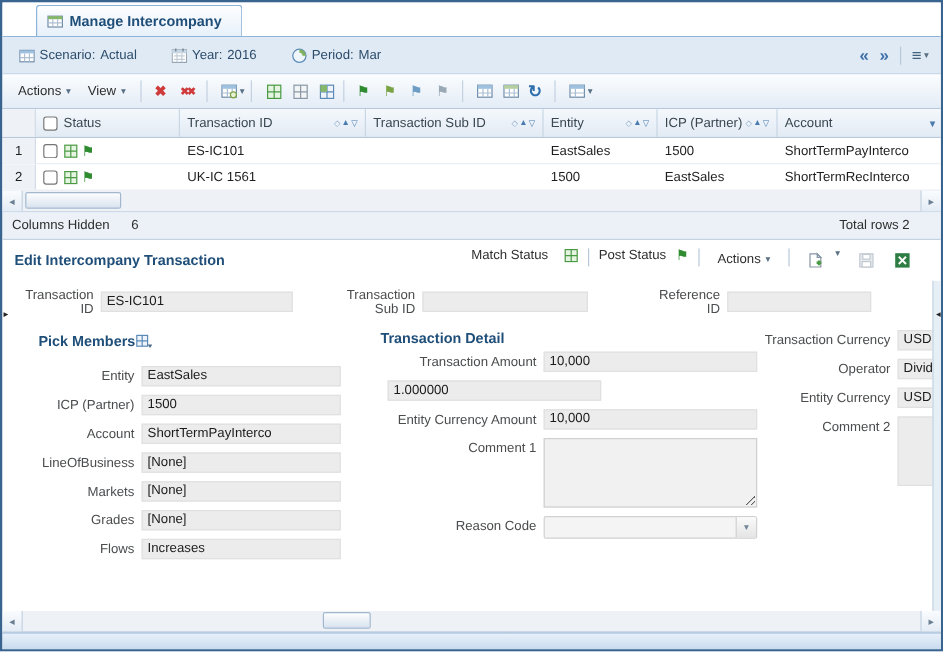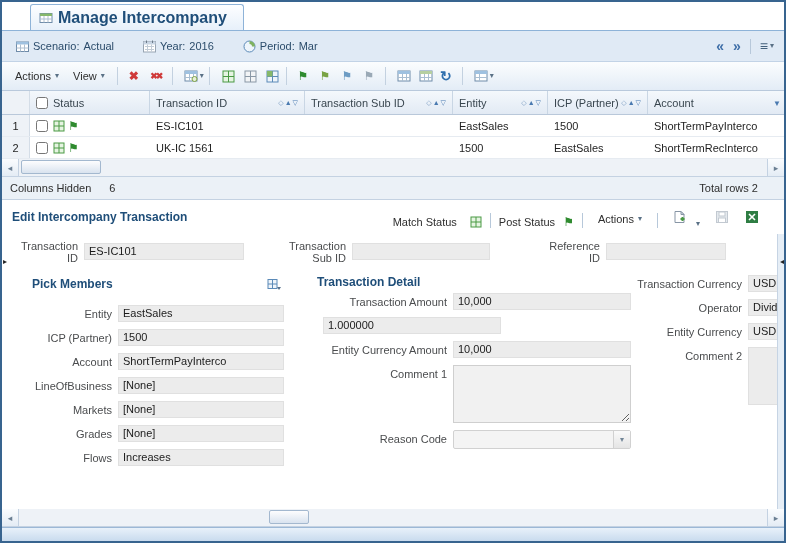--- a/index.html
+++ b/index.html
@@ -3,21 +3,21 @@
 <meta charset="utf-8">
 <style>
   * { box-sizing: border-box; margin: 0; padding: 0; }
   html,body { background:#fff; }
   body { font-family:"Liberation Sans", sans-serif; font-size:11px; color:#333; }
   .window { position:relative; width:786px; height:543px; border:2px solid #38648f; background:#fff; overflow:hidden; }
 
   
   .tabstrip { height:29px; background:#fff; border-bottom:1px solid #8eb3d8; display:flex; align-items:flex-end; padding-left:28px; }
   .tab { height:26px; display:flex; align-items:center; gap:5px; padding:0 16px 0 8px; border:1px solid #8eb3d8; border-bottom:none; border-radius:3px 3px 0 0; background:linear-gradient(#fdfeff,#e7f0fa); cursor:default; }
-  .tab-label { color:#1f4e79; font-weight:bold; font-size:16px; white-space:nowrap; }
+  .tab-label { color:#1f4e79; font-weight:bold; font-size:12px; white-space:nowrap; }
 
   
   .pov { height:31px; background:#e0eaf5; border-bottom:1px solid #c2d3e6; display:flex; align-items:center; padding:0 10px 0 14px; }
   .pov-group { display:flex; align-items:center; gap:4px; margin-right:29px; cursor:pointer; }
   .pov-label, .pov-value { color:#2b4c6b; white-space:nowrap; }
   .pov-right { margin-left:auto; display:flex; align-items:center; gap:9px; }
   .navchev { color:#3f6fa8; font-weight:bold; font-size:14px; line-height:14px; cursor:pointer; }
   .menuicon { display:flex; align-items:center; gap:2px; color:#44617c; font-size:14px; cursor:pointer; }
   .vsep { width:1px; height:15px; background:#b7c8da; }
   .picon svg, .ticon svg, .sicon svg { display:block; }
@@ -63,34 +63,34 @@
   .sthumb { position:absolute; top:1px; height:14px; background:linear-gradient(#fdfdfe,#d9e3ef); border:1px solid #a3b8cf; border-radius:2px; cursor:pointer; }
 
   
   .statusbar { height:23px; background:#ebf1f7; border-bottom:1px solid #c4d2e2; display:flex; align-items:center; padding:0 8px; color:#2e2e2e; }
   .chval { margin-left:18px; }
   .totalrows { margin-left:auto; margin-right:18px; }
 
   
   .edit-header { height:34px; display:flex; align-items:center; padding:0 10px; background:#fff; }
   .edit-title { color:#1f4e79; font-weight:bold; font-size:12px; }
-  .eh-right { margin-left:auto; display:flex; align-items:flex-end; gap:8px; margin-right:14px; }
+  .eh-right { margin-left:auto; display:flex; align-items:flex-start; gap:8px; margin-right:14px; }
   .eh-right .lab { color:#2e2e2e; white-space:nowrap; }
 
   .idrow { height:35px; display:flex; align-items:center; padding-left:14px; background:#fff; }
   .lbl2 { width:62px; text-align:right; line-height:12px; color:#4a4c4e; }
   .field { background:#ececec; border:1px solid #e0e0e0; height:17px; padding:1px 4px; color:#1b1b1b; overflow:hidden; white-space:nowrap; cursor:text; }
   .idrow .field { margin-left:6px; }
   .f1 { width:160px; } .f2 { width:138px; margin-left:6px; } .f3 { width:120px; }
   .gap1 { margin-left:40px; } .gap2 { margin-left:48px; }
 
   .edit-body { position:relative; height:240px; display:flex; padding-left:30px; background:#fff; }
   .sec-title { color:#1f4e79; font-weight:bold; font-size:12px; white-space:nowrap; }
   .pick { width:255px; padding-top:6px; }
-  .pick-title-row { display:flex; align-items:center; justify-content:space-between; padding-right:6px; margin-bottom:12px; height:18px; }
+  .pick-title-row { display:flex; align-items:center; justify-content:flex-start; padding-right:6px; margin-bottom:12px; height:18px; }
   .mem-icon { display:flex; align-items:center; gap:2px; cursor:pointer; }
   .frow { display:flex; align-items:flex-start; margin-bottom:7px; }
   .frow .flabel { width:80px; text-align:right; color:#4a4c4e; padding-top:3px; white-space:nowrap; }
   .frow .field { margin-left:6px; width:166px; }
   .detail { margin-left:30px; padding-top:6px; flex:1; }
   .detail .sec-title { display:block; height:18px; }
   .detail .flabel { width:130px; }
   .detail .field { width:178px; }
   .comment-ta { margin-left:6px; width:178px; height:58px; background:#f1f1f1; border:1px solid #cfcfcf; font:11px "Liberation Sans", sans-serif; color:#1b1b1b; }
   .reason { }

